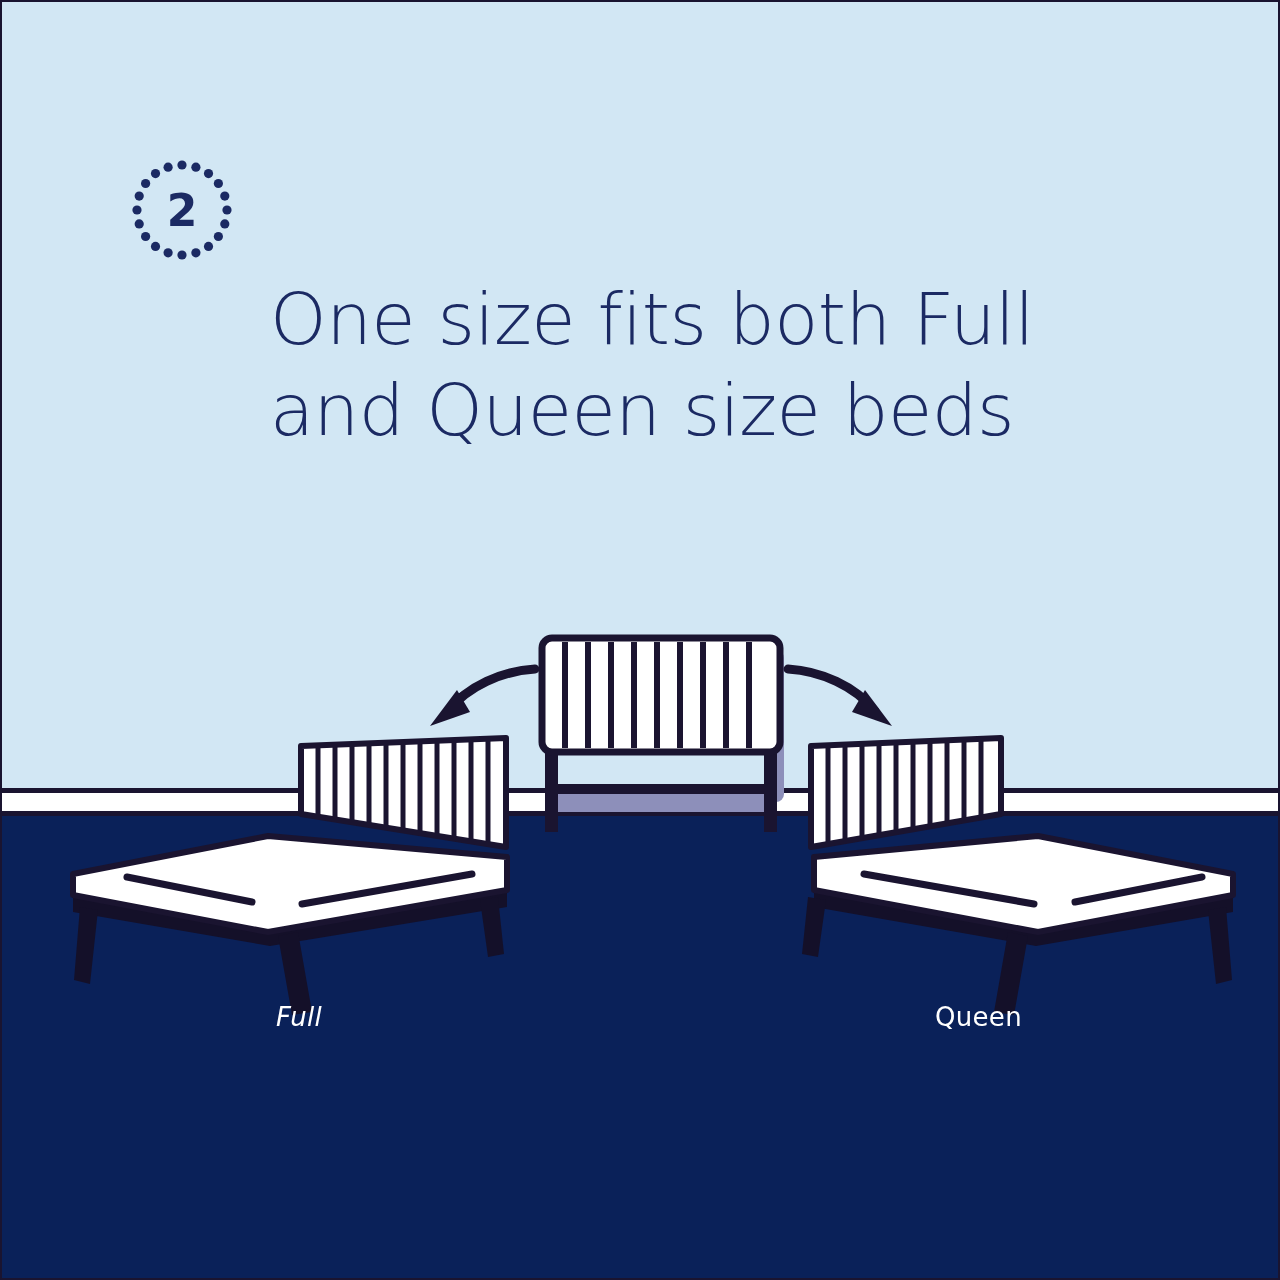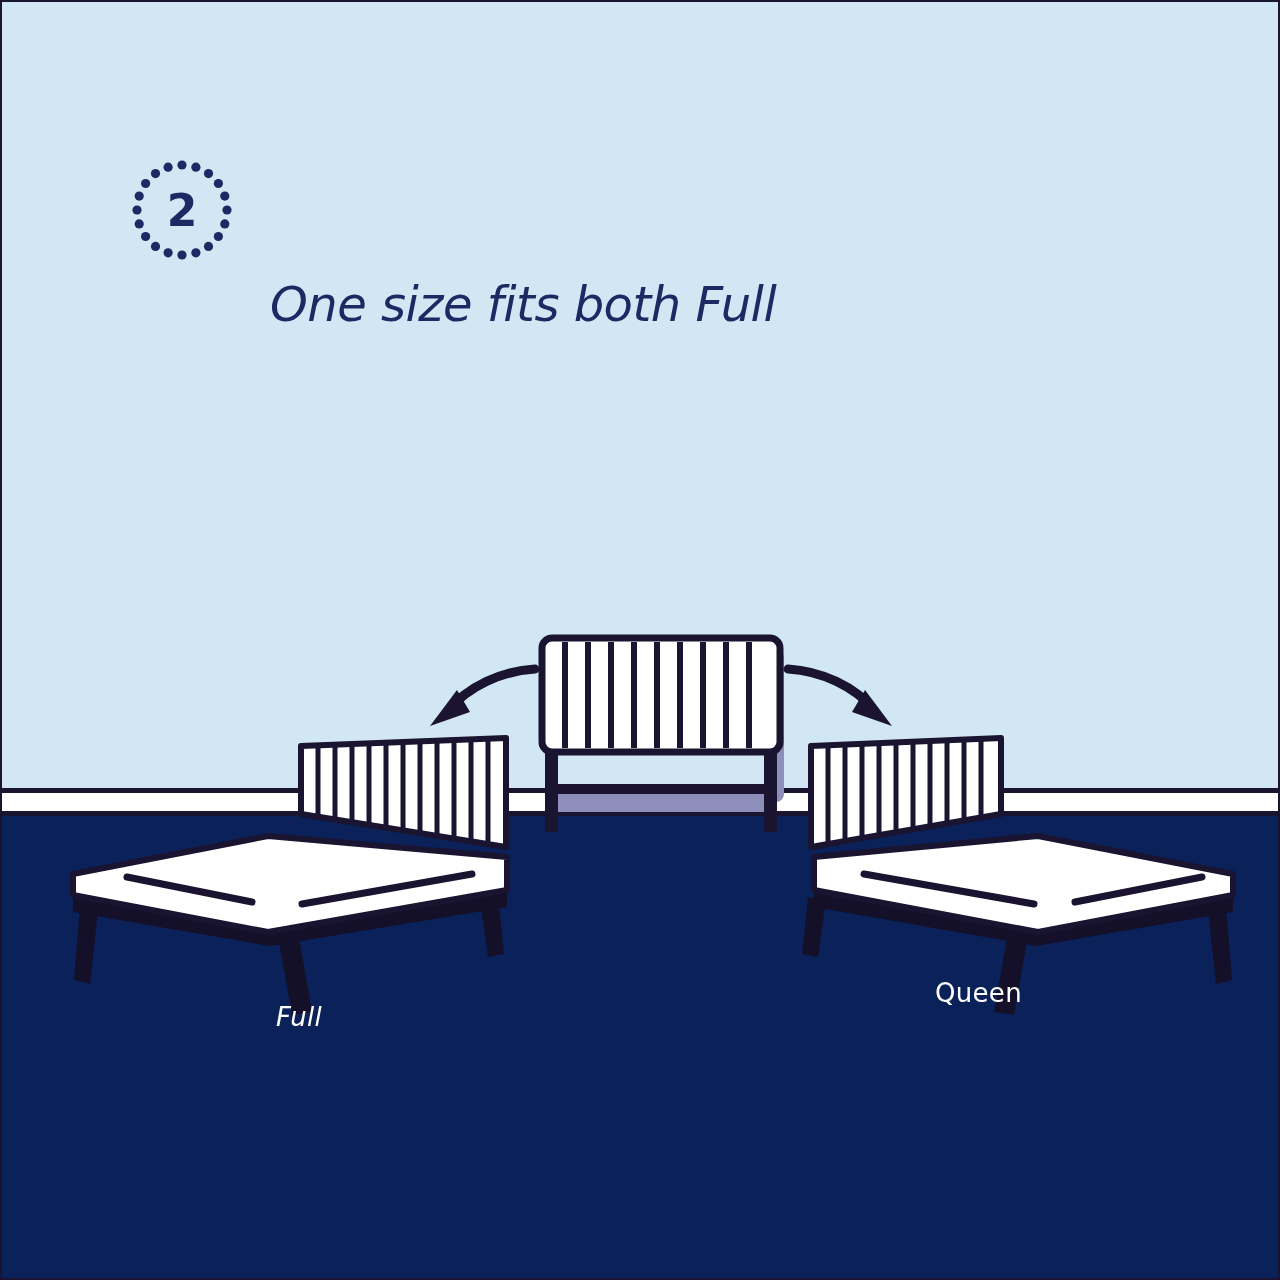--- a/index.html
+++ b/index.html
@@ -85,26 +85,25 @@
     font-weight: bold;
     letter-spacing: 1.6px;
     color: #1b2a63;
     white-space: nowrap;
   }
   .headline {
     position: absolute;
     left: 268px;
     top: 272px;
     width: 820px;
-    font-size: 48px;
+    font-size: 72px;
     font-weight: 300;
     line-height: 1.27;
     color: #1b2a63;
     letter-spacing: -0.5px;
-    font-style: italic;
   }
   .headline .ln { display: block; white-space: nowrap; }
 
   
   .scene {
     position: absolute;
     left: 0; top: 0;
     width: 1280px;
     height: 1280px;
   }
@@ -113,21 +112,21 @@
   
   .caption {
     position: absolute;
     font-size: 26px;
     font-weight: 400;
     color: #ffffff;
     letter-spacing: 0.3px;
     white-space: nowrap;
   }
   .caption.full  { left: 274px; top: 1000px; font-style: italic; }
-  .caption.queen { left: 933px; top: 976px; }
+  .caption.queen { left: 933px; top: 1000px; }
 </style>
 </head>
 <body>
 
 <div id="canvas">
 
   <div class="wall"></div>
   <div class="base-line-top"></div>
   <div class="baseboard"></div>
   <div class="base-line-bottom"></div>
@@ -157,20 +156,21 @@
         <circle cx="25.5" cy="15.6" r="4.6"></circle>
         <circle cx="38.1" cy="9.2" r="4.6"></circle>
       </g>
     </svg>
     <div class="badge-num">2</div>
   </div>
 
 
   <div class="headline">
     <span class="ln">One size fits both Full</span>
+    <span class="ln">and Queen size beds</span>
   </div>
 
   <div class="scene">
     <svg width="1280" height="1280" viewBox="0 0 1280 1280" aria-hidden="true">
       <defs>
 
         <g id="hb-center-slats"></g>
       </defs>
 
       <g>

